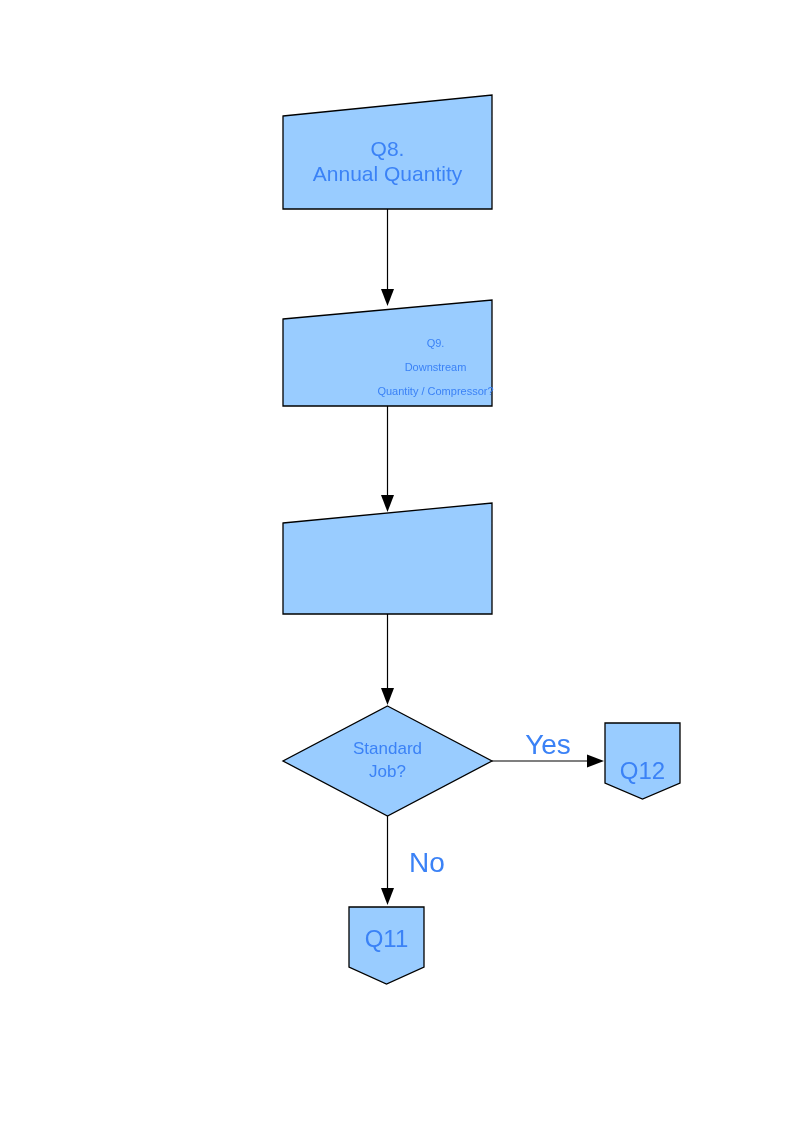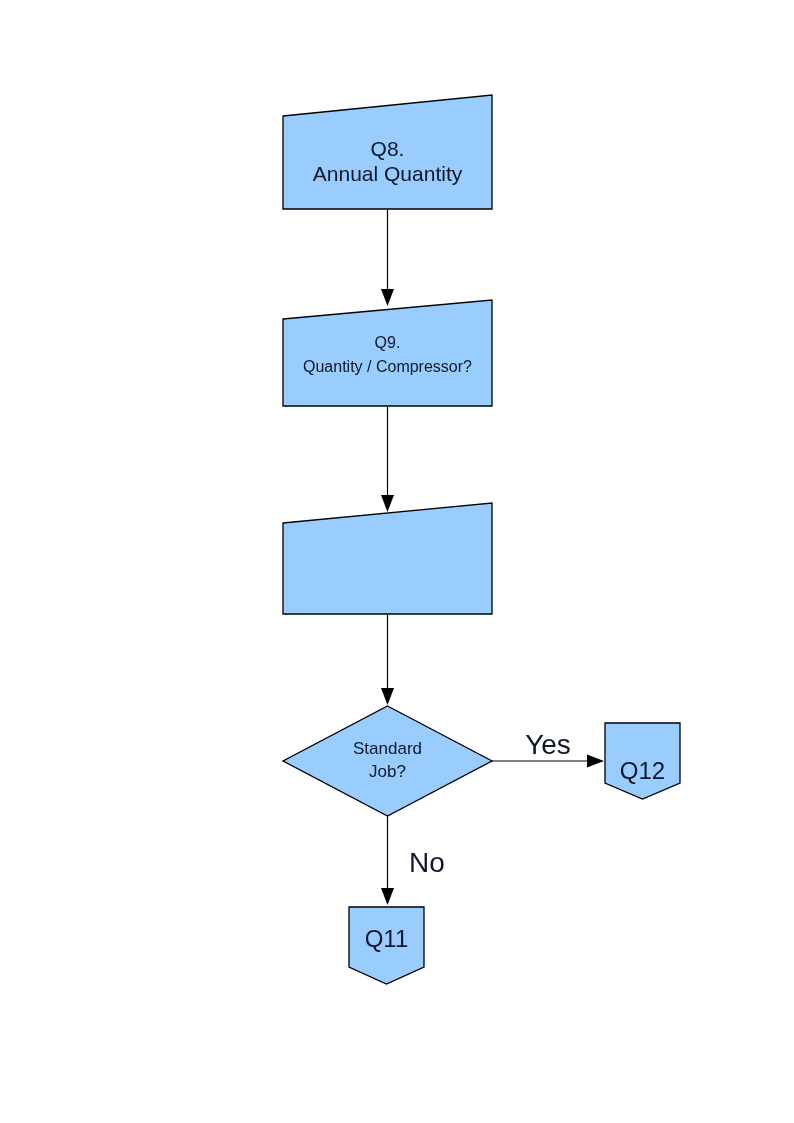--- a/index.html
+++ b/index.html
@@ -29,30 +29,31 @@
     stroke: #000000;
     stroke-width: 1.2;
   }
   .arrowhead {
     fill: #000000;
     stroke: none;
   }
   .label {
     position: absolute;
     text-align: center;
-    color: #0f172a;
+    color: #3b82f6;
     white-space: nowrap;
   }
   .lbl-lg {          
     font-size: 21px;
     line-height: 25px;
   }
   .lbl-md {          
-    font-size: 16px;
+    font-size: 11px;
     line-height: 24px;
+    padding-left: 48px;
   }
   .lbl-diamond {     
     font-size: 17px;
     line-height: 23px;
   }
   .lbl-conn {        
     font-size: 24px;
     line-height: 28px;
   }
   .lbl-edge {        
@@ -95,20 +96,21 @@
     <polygon class="node" points="349,907 424,907 424,967 386.5,984 349,967" fill="#99CCFF"></polygon>
   </svg>
 
   <div class="label lbl-lg" style="left:283px; top:136px; width:209px;">
     <div>Q8.</div>
     <div>Annual Quantity</div>
   </div>
 
   <div class="label lbl-md" style="left:283px; top:331px; width:209px;">
     <div>Q9.</div>
+    <div>Downstream</div>
     <div>Quantity / Compressor?</div>
   </div>
 
 
   <div class="label lbl-diamond" style="left:283px; top:737px; width:209px;">
     <div>Standard</div>
     <div>Job?</div>
   </div>
 
   <div class="label lbl-conn" style="left:605px; top:739px; width:75px;margin-top:18px;">

